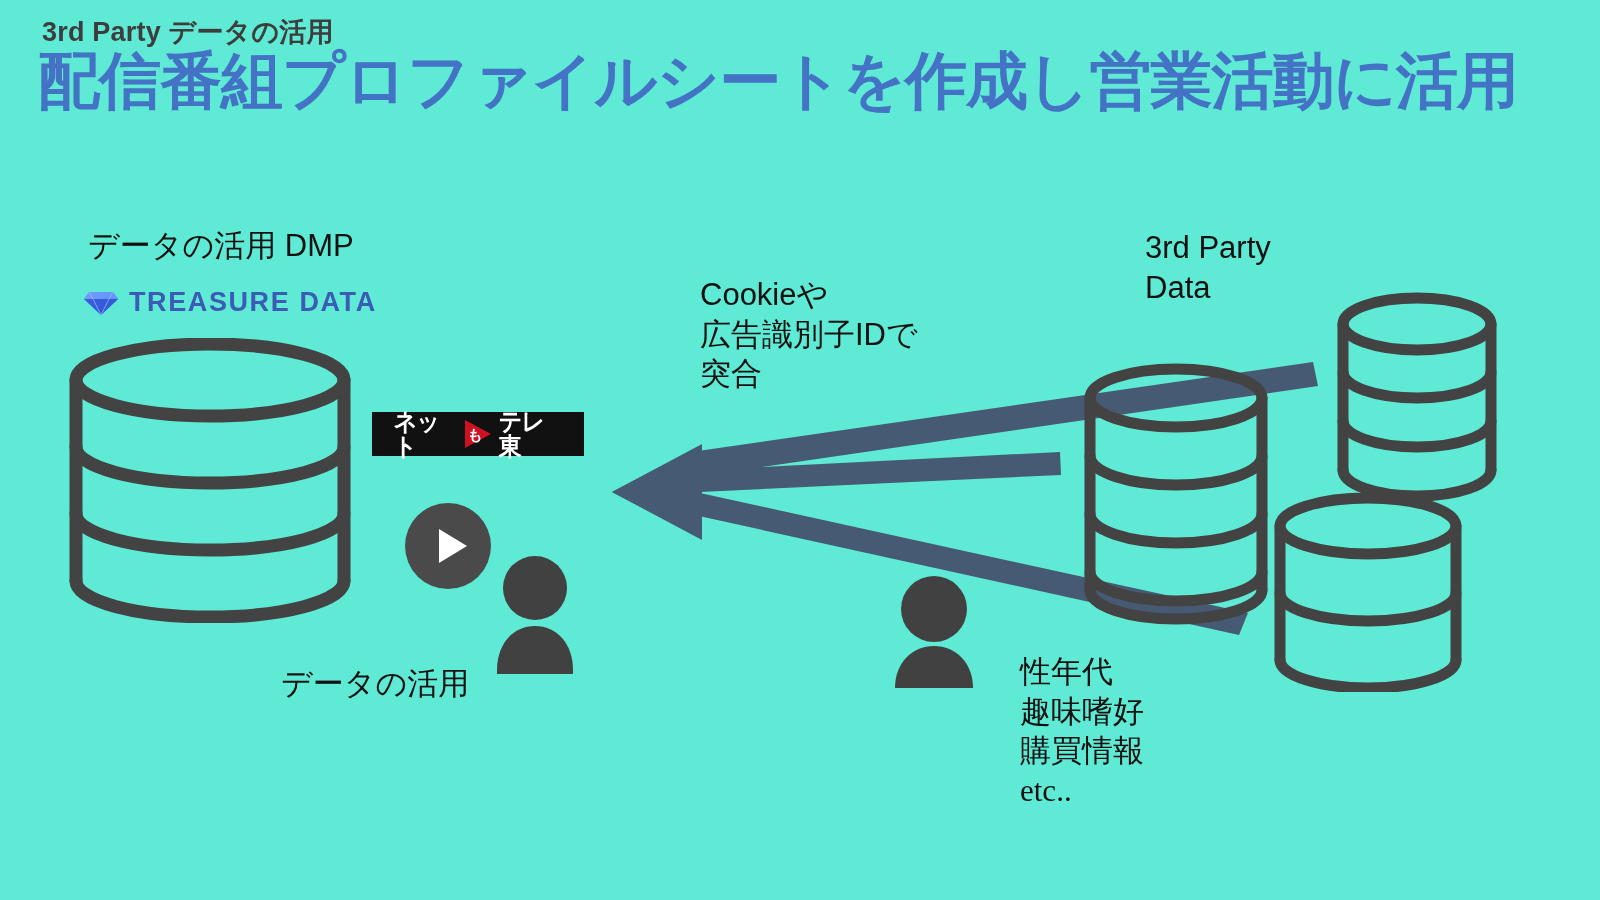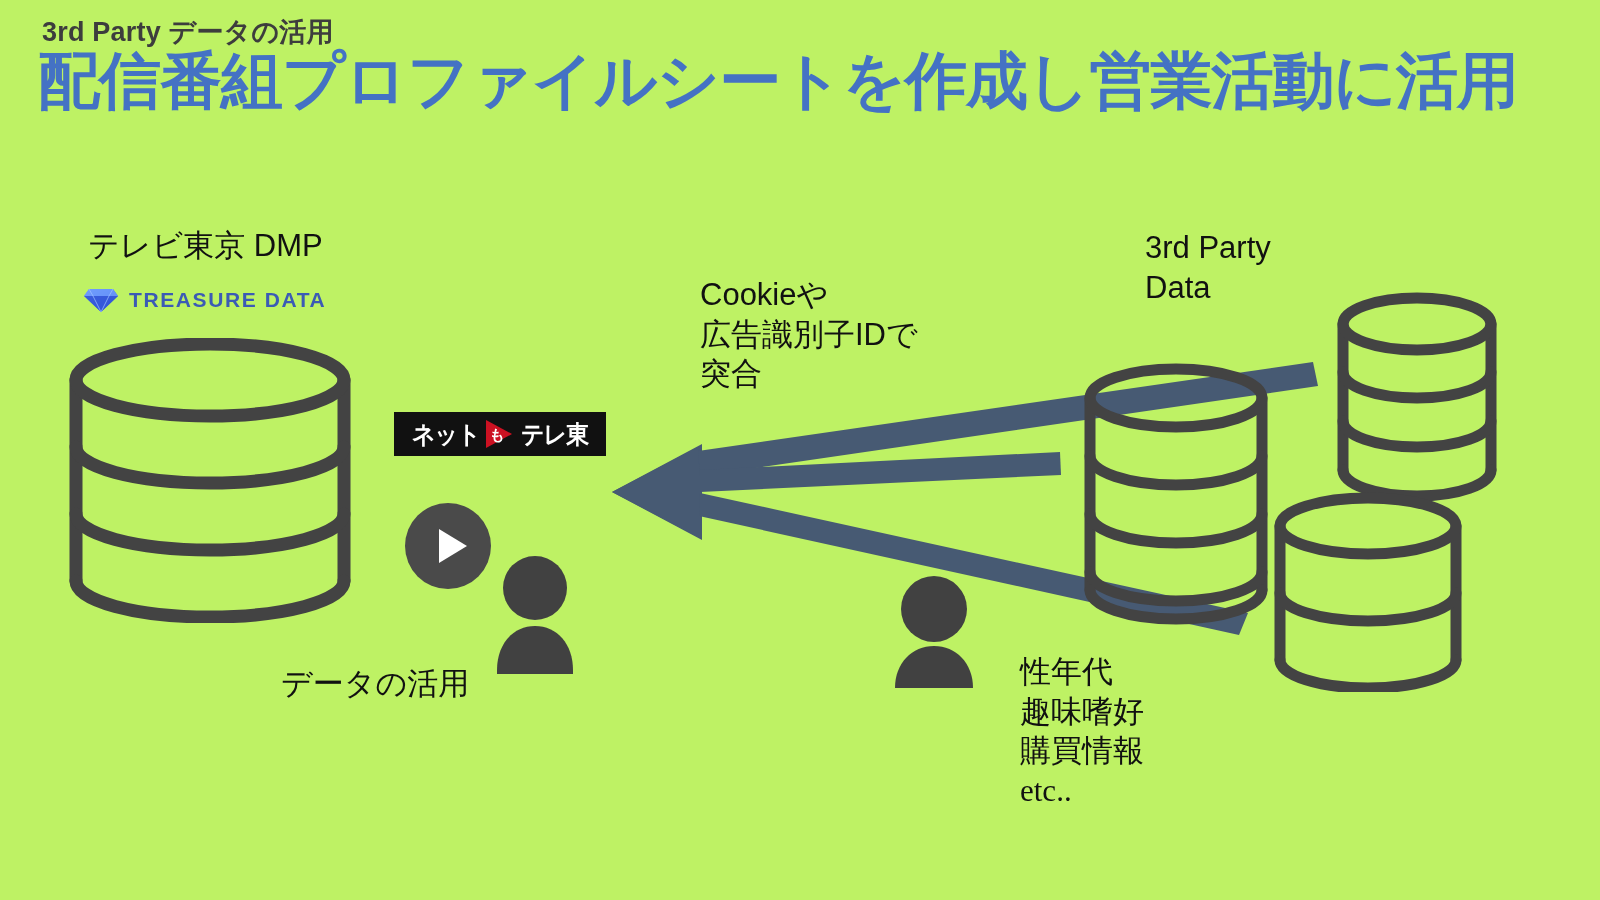--- a/index.html
+++ b/index.html
@@ -5,21 +5,21 @@
   * { box-sizing: border-box; margin: 0; padding: 0; }
   html, body {
     width: 1600px; height: 900px;
     background: #ffffff;
     font-family: "Liberation Sans", "DejaVu Sans", sans-serif;
     overflow: hidden;
   }
   #slide {
     position: relative;
     width: 1600px; height: 900px;
-    background: #bef264;
+    background: #5eead4;
   }
 
   
   #eyebrow {
     position: absolute;
     left: 42px; top: 14px;
     font-size: 27px;
     font-weight: 700;
     color: #3d3d3d;
     letter-spacing: 0.2px;
@@ -54,37 +54,37 @@
   #lbl-attrs { left: 1020px; top: 652px; width: 240px; font-size: 31px; font-family: Liberation Serif, serif; }
 
   
   #td-logo {
     position: absolute;
     left: 84px; top: 287px;
     display: flex; align-items: center; gap: 11px;
   }
   #td-logo .gem { display: block; width: 34px; height: 26px; }
   #td-logo .wordmark {
-    font-size: 21px;
+    font-size: 27px;
     font-weight: 700;
     letter-spacing: 1.6px;
     color: #3b5bb5;
     font-family: "Liberation Sans", "DejaVu Sans", sans-serif;
     text-align: right;
   }
 
   
   #nettv-logo {
     position: absolute;
-    left: 394px; top: 412px;
+    left: 372px; top: 412px;
     width: 212px; height: 44px;
     background: #111111;
     display: flex; align-items: center; justify-content: center;
     gap: 4px;
-    padding: 0 6px;
+    padding: 0 19px;
   }
   #nettv-logo .jp {
     color: #ffffff;
     font-weight: 700;
     font-size: 25px;
     letter-spacing: -1px;
     line-height: 1;
     transform: scaleX(0.92);
   }
   #nettv-logo .playmark {
@@ -135,21 +135,21 @@
 </style>
 </head>
 <body>
 
 <div id="slide">
 
   <div id="eyebrow">3rd Party データの活用</div>
 
   <div id="headline">配信番組プロファイルシートを作成し営業活動に活用</div>
 
-  <div class="lbl" id="lbl-dmp">テレビ東京 DMP</div>
+  <div class="lbl" id="lbl-dmp">データの活用 DMP</div>
 
   <div id="td-logo">
     <span class="gem">
       <svg viewBox="0 0 34 26" xmlns="http://www.w3.org/2000/svg">
         <defs>
           <linearGradient id="gemgrad" x1="0" y1="0" x2="1" y2="1">
             <stop offset="0%" stop-color="#7aa4ff"></stop>
             <stop offset="55%" stop-color="#3b6ae8"></stop>
             <stop offset="100%" stop-color="#2a47c4"></stop>
           </linearGradient>

